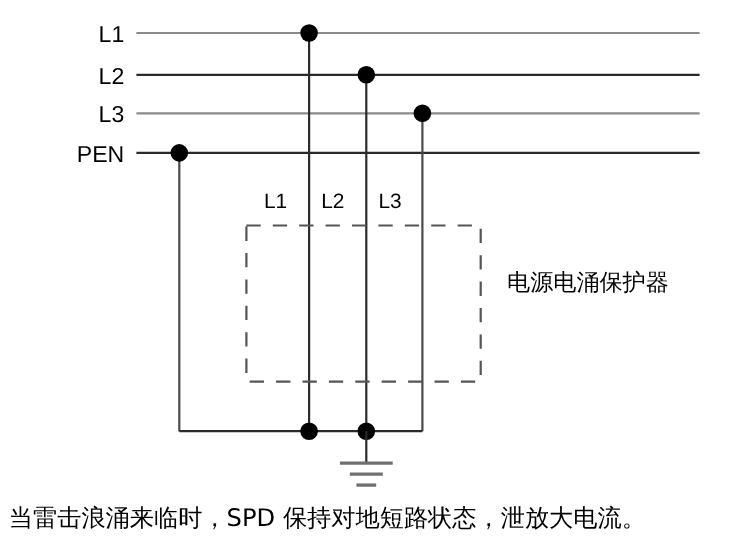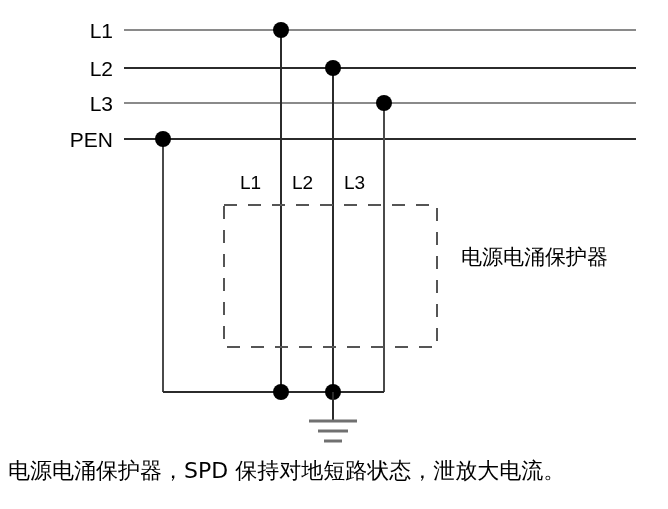--- a/index.html
+++ b/index.html
@@ -130,15 +130,15 @@
     <text class="bus-label" x="113" y="147" text-anchor="end">PEN</text>
 
     <text class="phase-label" x="240" y="189">L1</text>
     <text class="phase-label" x="292" y="189">L2</text>
     <text class="phase-label" x="344" y="189">L3</text>
 
     <text class="device-label" x="461" y="264">电源电涌保护器</text>
 
   </svg>
 
-  <div class="caption">电源电涌保护器，SPD 保持对地短路状态，泄放大电流。</div>
+  <div class="caption">当雷击浪涌来临时，SPD 保持对地短路状态，泄放大电流。</div>
 
 </div>
 
 </body></html>

